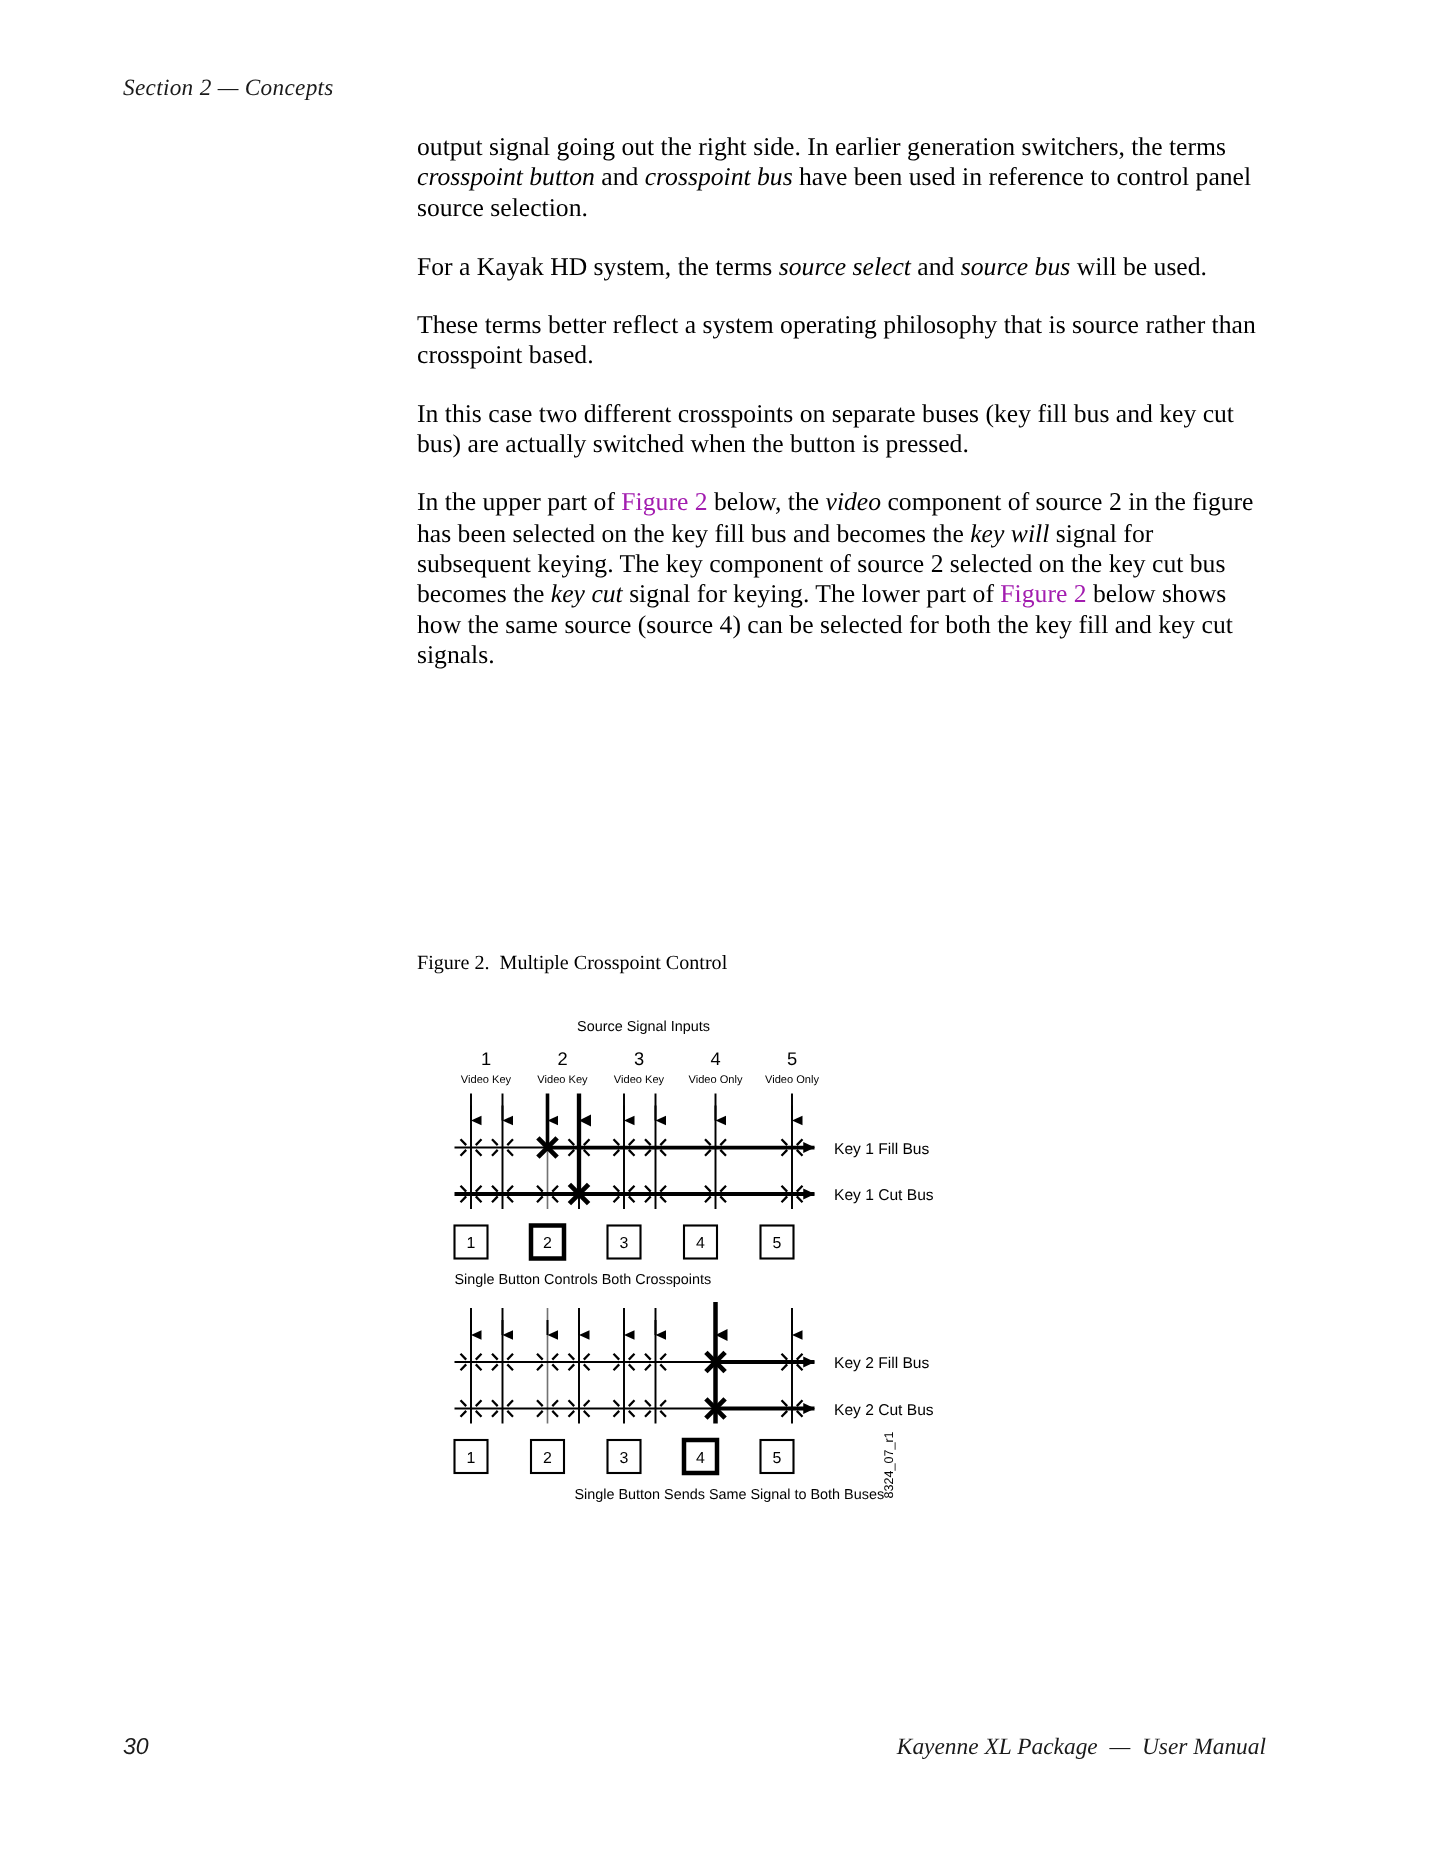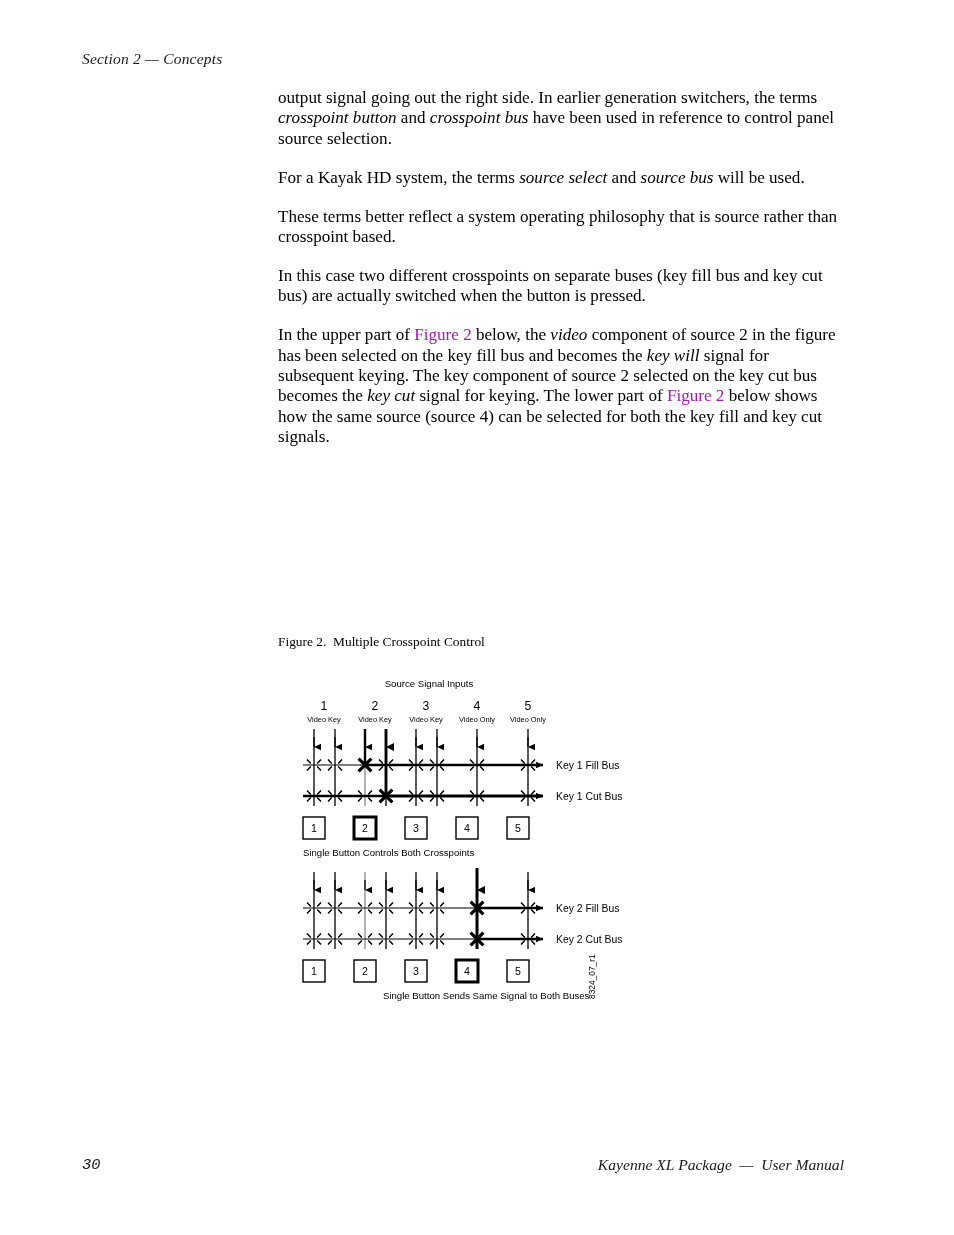--- a/index.html
+++ b/index.html
@@ -102,21 +102,21 @@
     font-family: "Liberation Sans", sans-serif;
     font-size: 8.4px;
     fill: #000;
   }
 
   
   .folio {
     position: absolute;
     left: 82px;
     top: 1156px;
-    font-family: Liberation Mono, monospace;
+    font-family: Liberation Sans, sans-serif;
     font-style: italic;
     font-size: 15.4px;
     color: #1a1a1a;
   }
   .footer-title {
     position: absolute;
     right: 110px;
     top: 1156px;
     font-family: "Liberation Serif", serif;
     font-style: italic;

